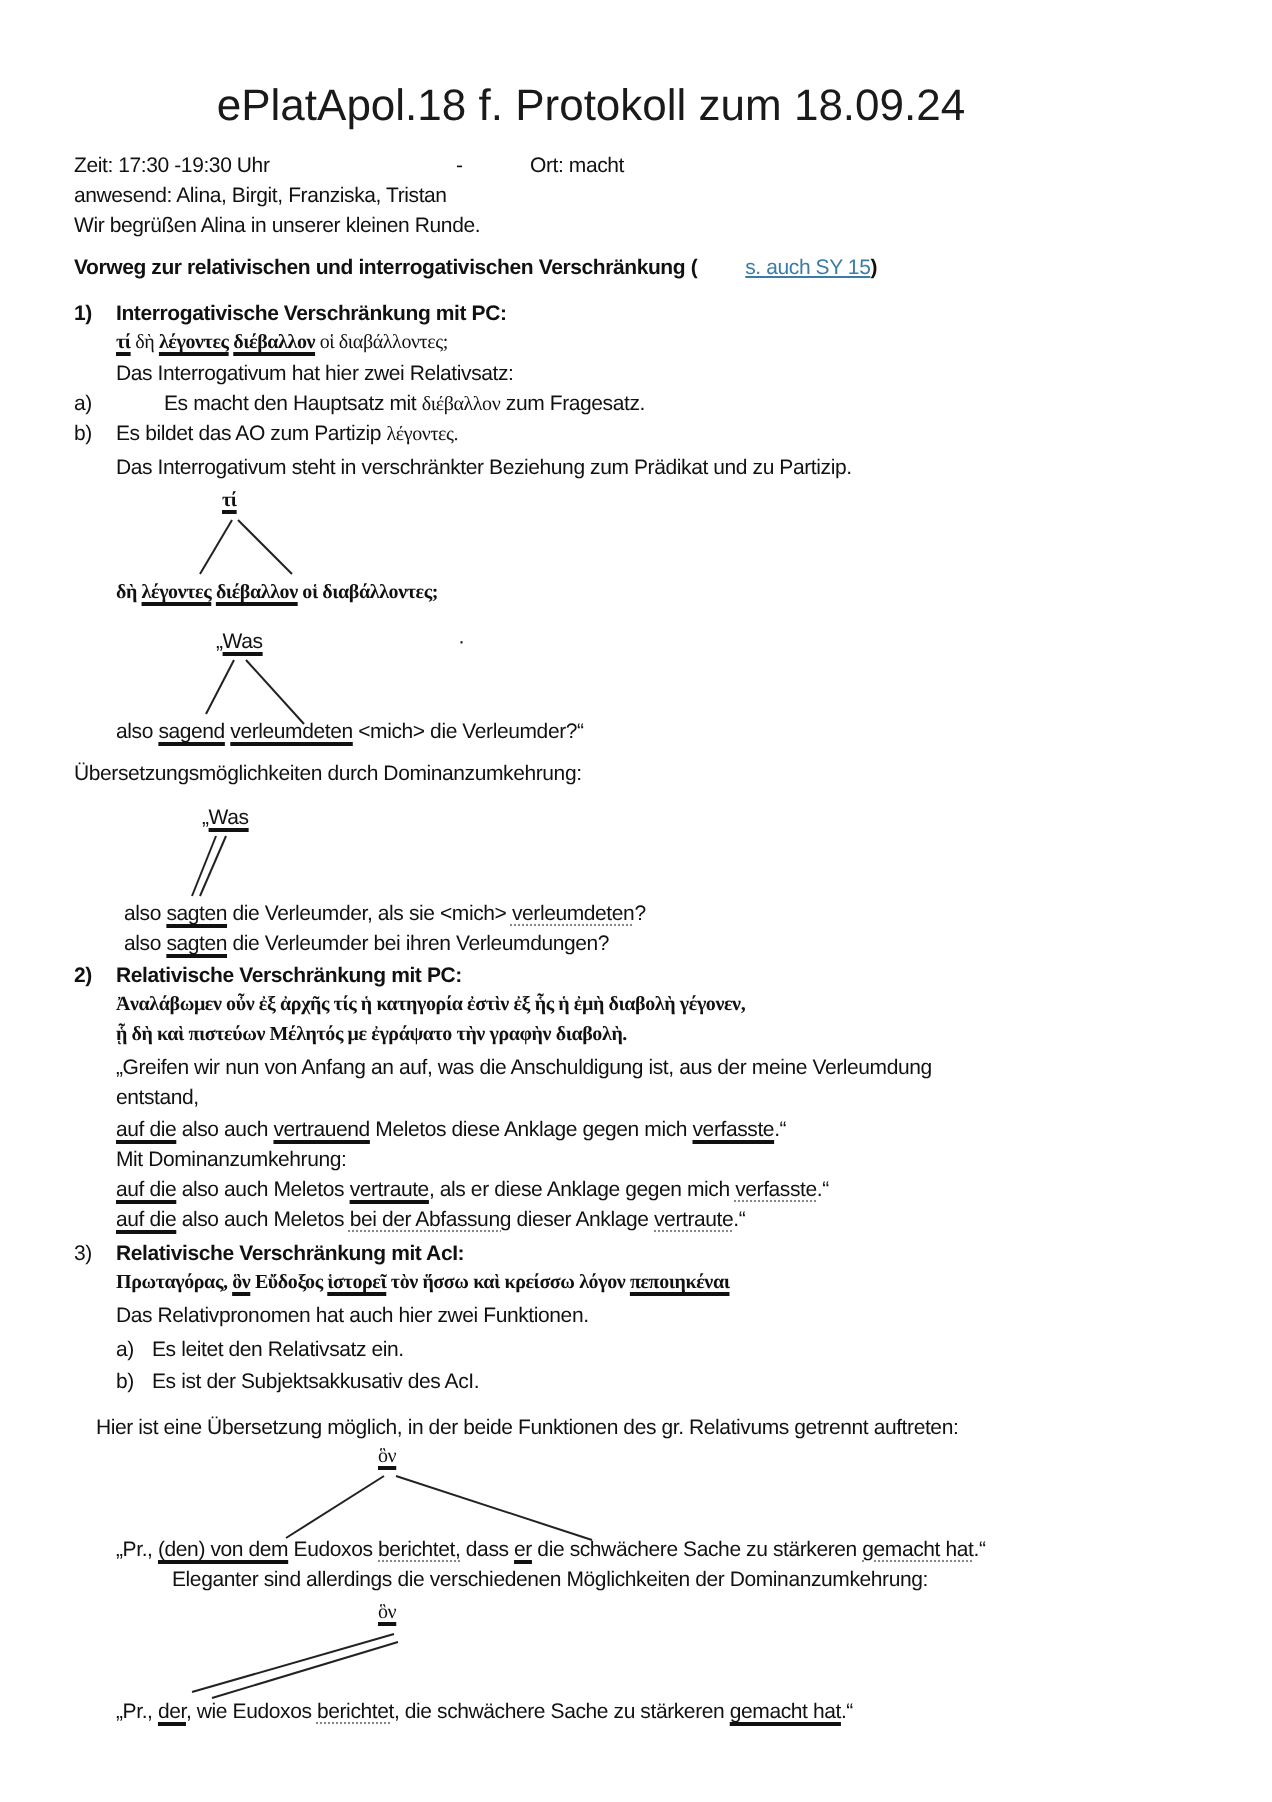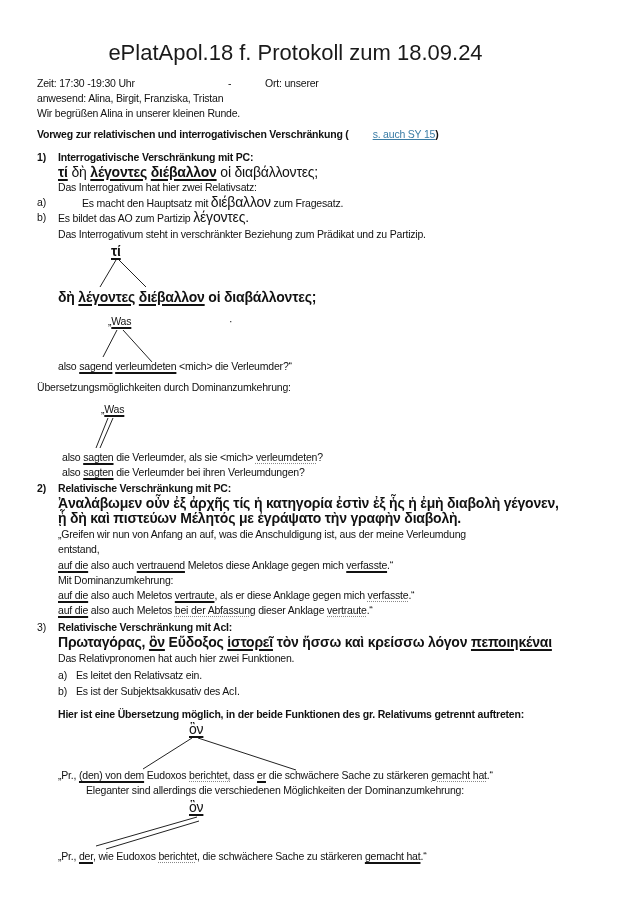--- a/index.html
+++ b/index.html
@@ -7,31 +7,31 @@
     width: 636px; height: 901px; position: relative; overflow: hidden;
     font-family: "Liberation Sans", "DejaVu Sans", sans-serif;
     color: #111; font-size: 10.5px; letter-spacing: -0.2px;
   }
   .abs { position: absolute; white-space: nowrap; line-height: 14px; }
   .title { font-size: 22px; left: 0; width: 591px; text-align: center; top: 40px; line-height: 26px; letter-spacing: 0; color: #1a1a1a; }
   .b { font-weight: bold; }
   .u { text-decoration: underline; text-decoration-thickness: 1.5px; text-underline-offset: 2px; }
   .ud { text-decoration: underline dotted; text-decoration-color: #888; text-underline-offset: 2px; }
   .link { color: #3a7ca5; text-decoration: underline; margin-left: 24px; }
-  .greek { font-family: Liberation Sans, sans-serif; font-size: 14px; }
+  .greek { font-family: Liberation Serif, serif; font-size: 10px; }
   svg.tree { position: absolute; left: 0; top: 0; pointer-events: none; }
 </style>
 </head>
 <body>
 
 <div class="abs title">ePlatApol.18 f.  Protokoll zum 18.09.24</div>
 
 <div class="abs" style="left:37px;top:76px;">Zeit: 17:30 -19:30 Uhr</div>
 <div class="abs" style="left:228px;top:76px;">-</div>
-<div class="abs" style="left:265px;top:76px;">Ort: unserer</div>
+<div class="abs" style="left:265px;top:76px;">Ort: macht</div>
 <div class="abs" style="left:37px;top:91px;">anwesend: Alina, Birgit, Franziska, Tristan</div>
 <div class="abs" style="left:37px;top:106px;">Wir begrüßen Alina in unserer kleinen Runde.</div>
 
 <div class="abs b" style="left:37px;top:127px;"><span>Vorweg zur relativischen und interrogativischen Verschränkung (</span><span class="link" style="font-weight:normal">s. auch SY 15</span><span>)</span></div>
 
 <div class="abs b" style="left:37px;top:150px;">1)</div>
 <div class="abs b" style="left:58px;top:150px;">Interrogativische Verschränkung mit PC:</div>
 <div class="abs greek" style="left:58px;top:165px;">
   <span class="u b">τί</span><span> δὴ </span><span class="u b">λέγοντες</span><span> </span><span class="u b">διέβαλλον</span><span> οἱ διαβάλλοντες;</span>
 </div>
@@ -83,21 +83,21 @@
 <div class="abs" style="left:37px;top:620px;">3)</div>
 <div class="abs b" style="left:58px;top:620px;">Relativische Verschränkung mit AcI:</div>
 <div class="abs greek b" style="left:58px;top:635px;">
   <span>Πρωταγόρας, </span><span class="u">ὃν</span><span> Εὔδοξος </span><span class="u">ἱστορεῖ</span><span> τὸν ἥσσω καὶ κρείσσω λόγον </span><span class="u">πεποιηκέναι</span>
 </div>
 <div class="abs" style="left:58px;top:651px;">Das Relativpronomen hat auch hier zwei Funktionen.</div>
 <div class="abs" style="left:58px;top:668px;">a)</div>
 <div class="abs" style="left:76px;top:668px;">Es leitet den Relativsatz ein.</div>
 <div class="abs" style="left:58px;top:684px;">b)</div>
 <div class="abs" style="left:76px;top:684px;">Es ist der Subjektsakkusativ des AcI.</div>
-<div class="abs" style="left:58px;top:707px;font-weight:bold;">Hier ist eine Übersetzung möglich, in der beide Funktionen des gr. Relativums getrennt auftreten:</div>
+<div class="abs" style="left:48px;top:707px;">Hier ist eine Übersetzung möglich, in der beide Funktionen des gr. Relativums getrennt auftreten:</div>
 
 <div class="abs greek u" style="left:189px;top:722px;">ὃν</div>
 <div class="abs" style="left:58px;top:768px;">
   <span>„Pr., </span><span class="u">(den) von dem</span><span> Eudoxos </span><span class="ud">berichtet,</span><span> dass </span><span class="u">er</span><span> die schwächere Sache zu stärkeren </span><span class="ud">gemacht hat</span><span>.“</span>
 </div>
 <div class="abs" style="left:58px;top:783px;padding-left:28px;">Eleganter sind allerdings die verschiedenen Möglichkeiten der Dominanzumkehrung:</div>
 
 <div class="abs greek u" style="left:189px;top:800px;">ὃν</div>
 <div class="abs" style="left:58px;top:849px;">
   <span>„Pr., </span><span class="u">der</span><span>, wie Eudoxos </span><span class="ud">berichtet</span><span>, die schwächere Sache zu stärkeren </span><span class="u">gemacht hat</span><span>.“</span>

